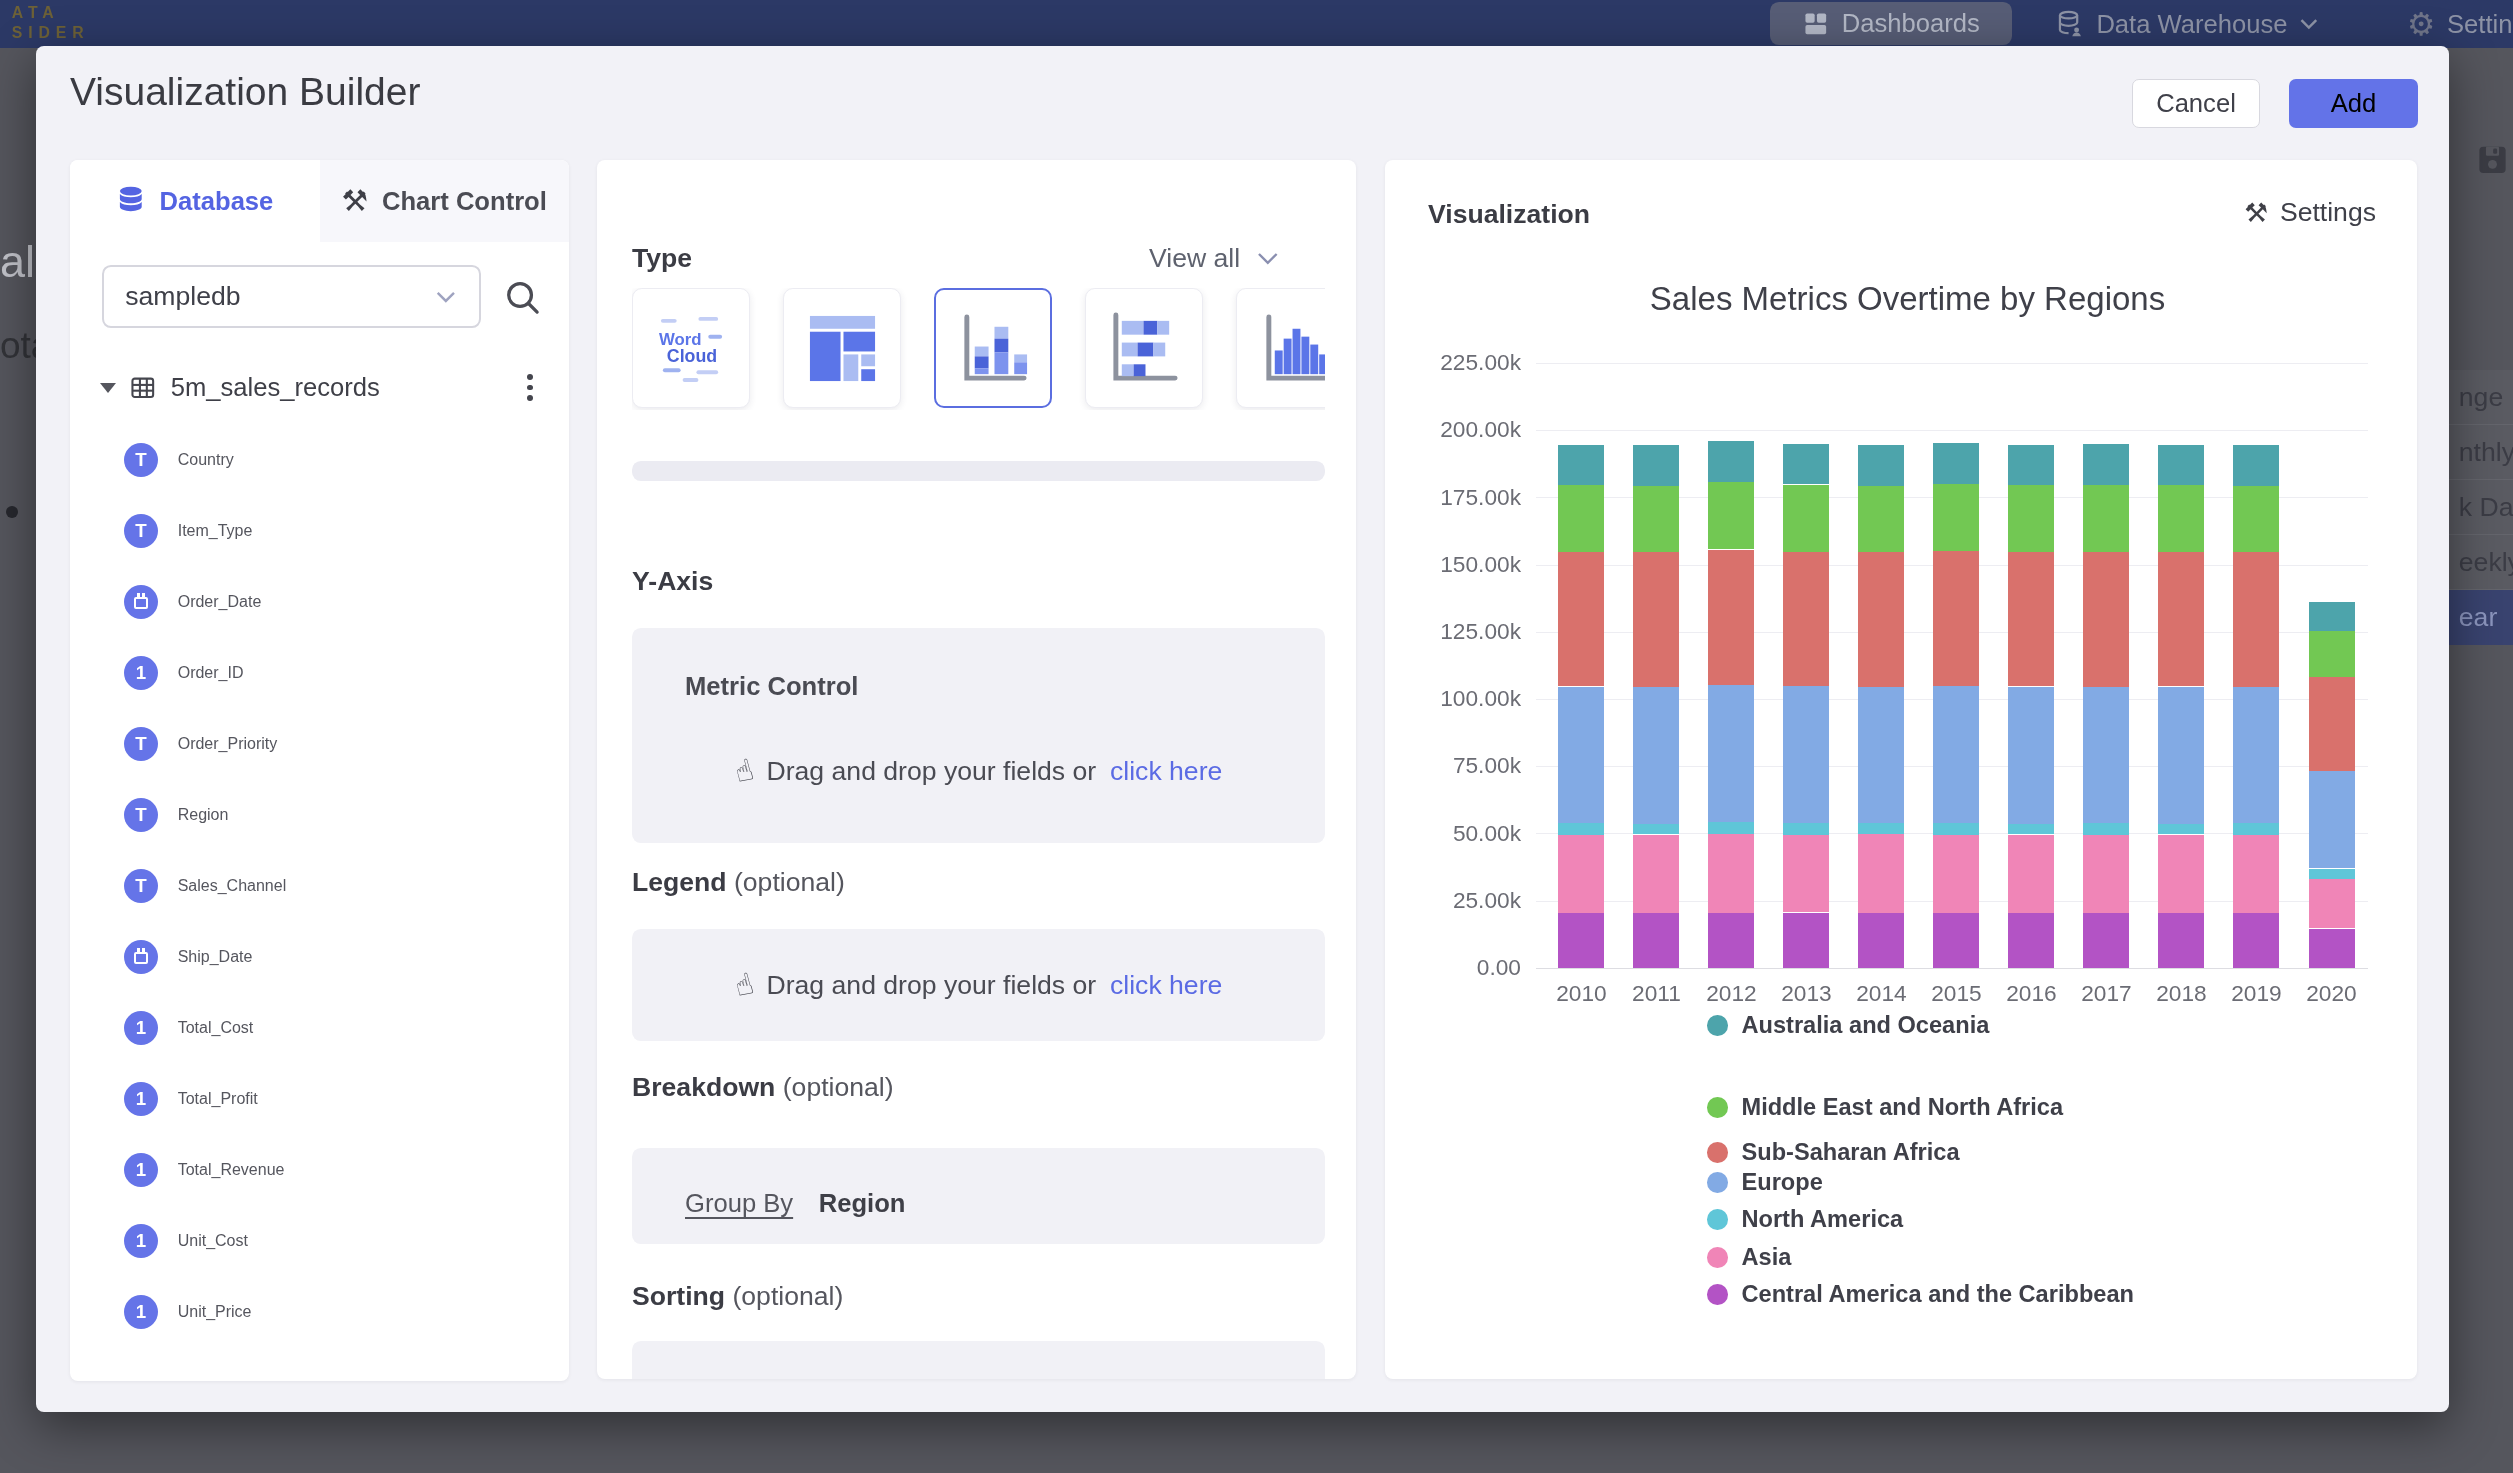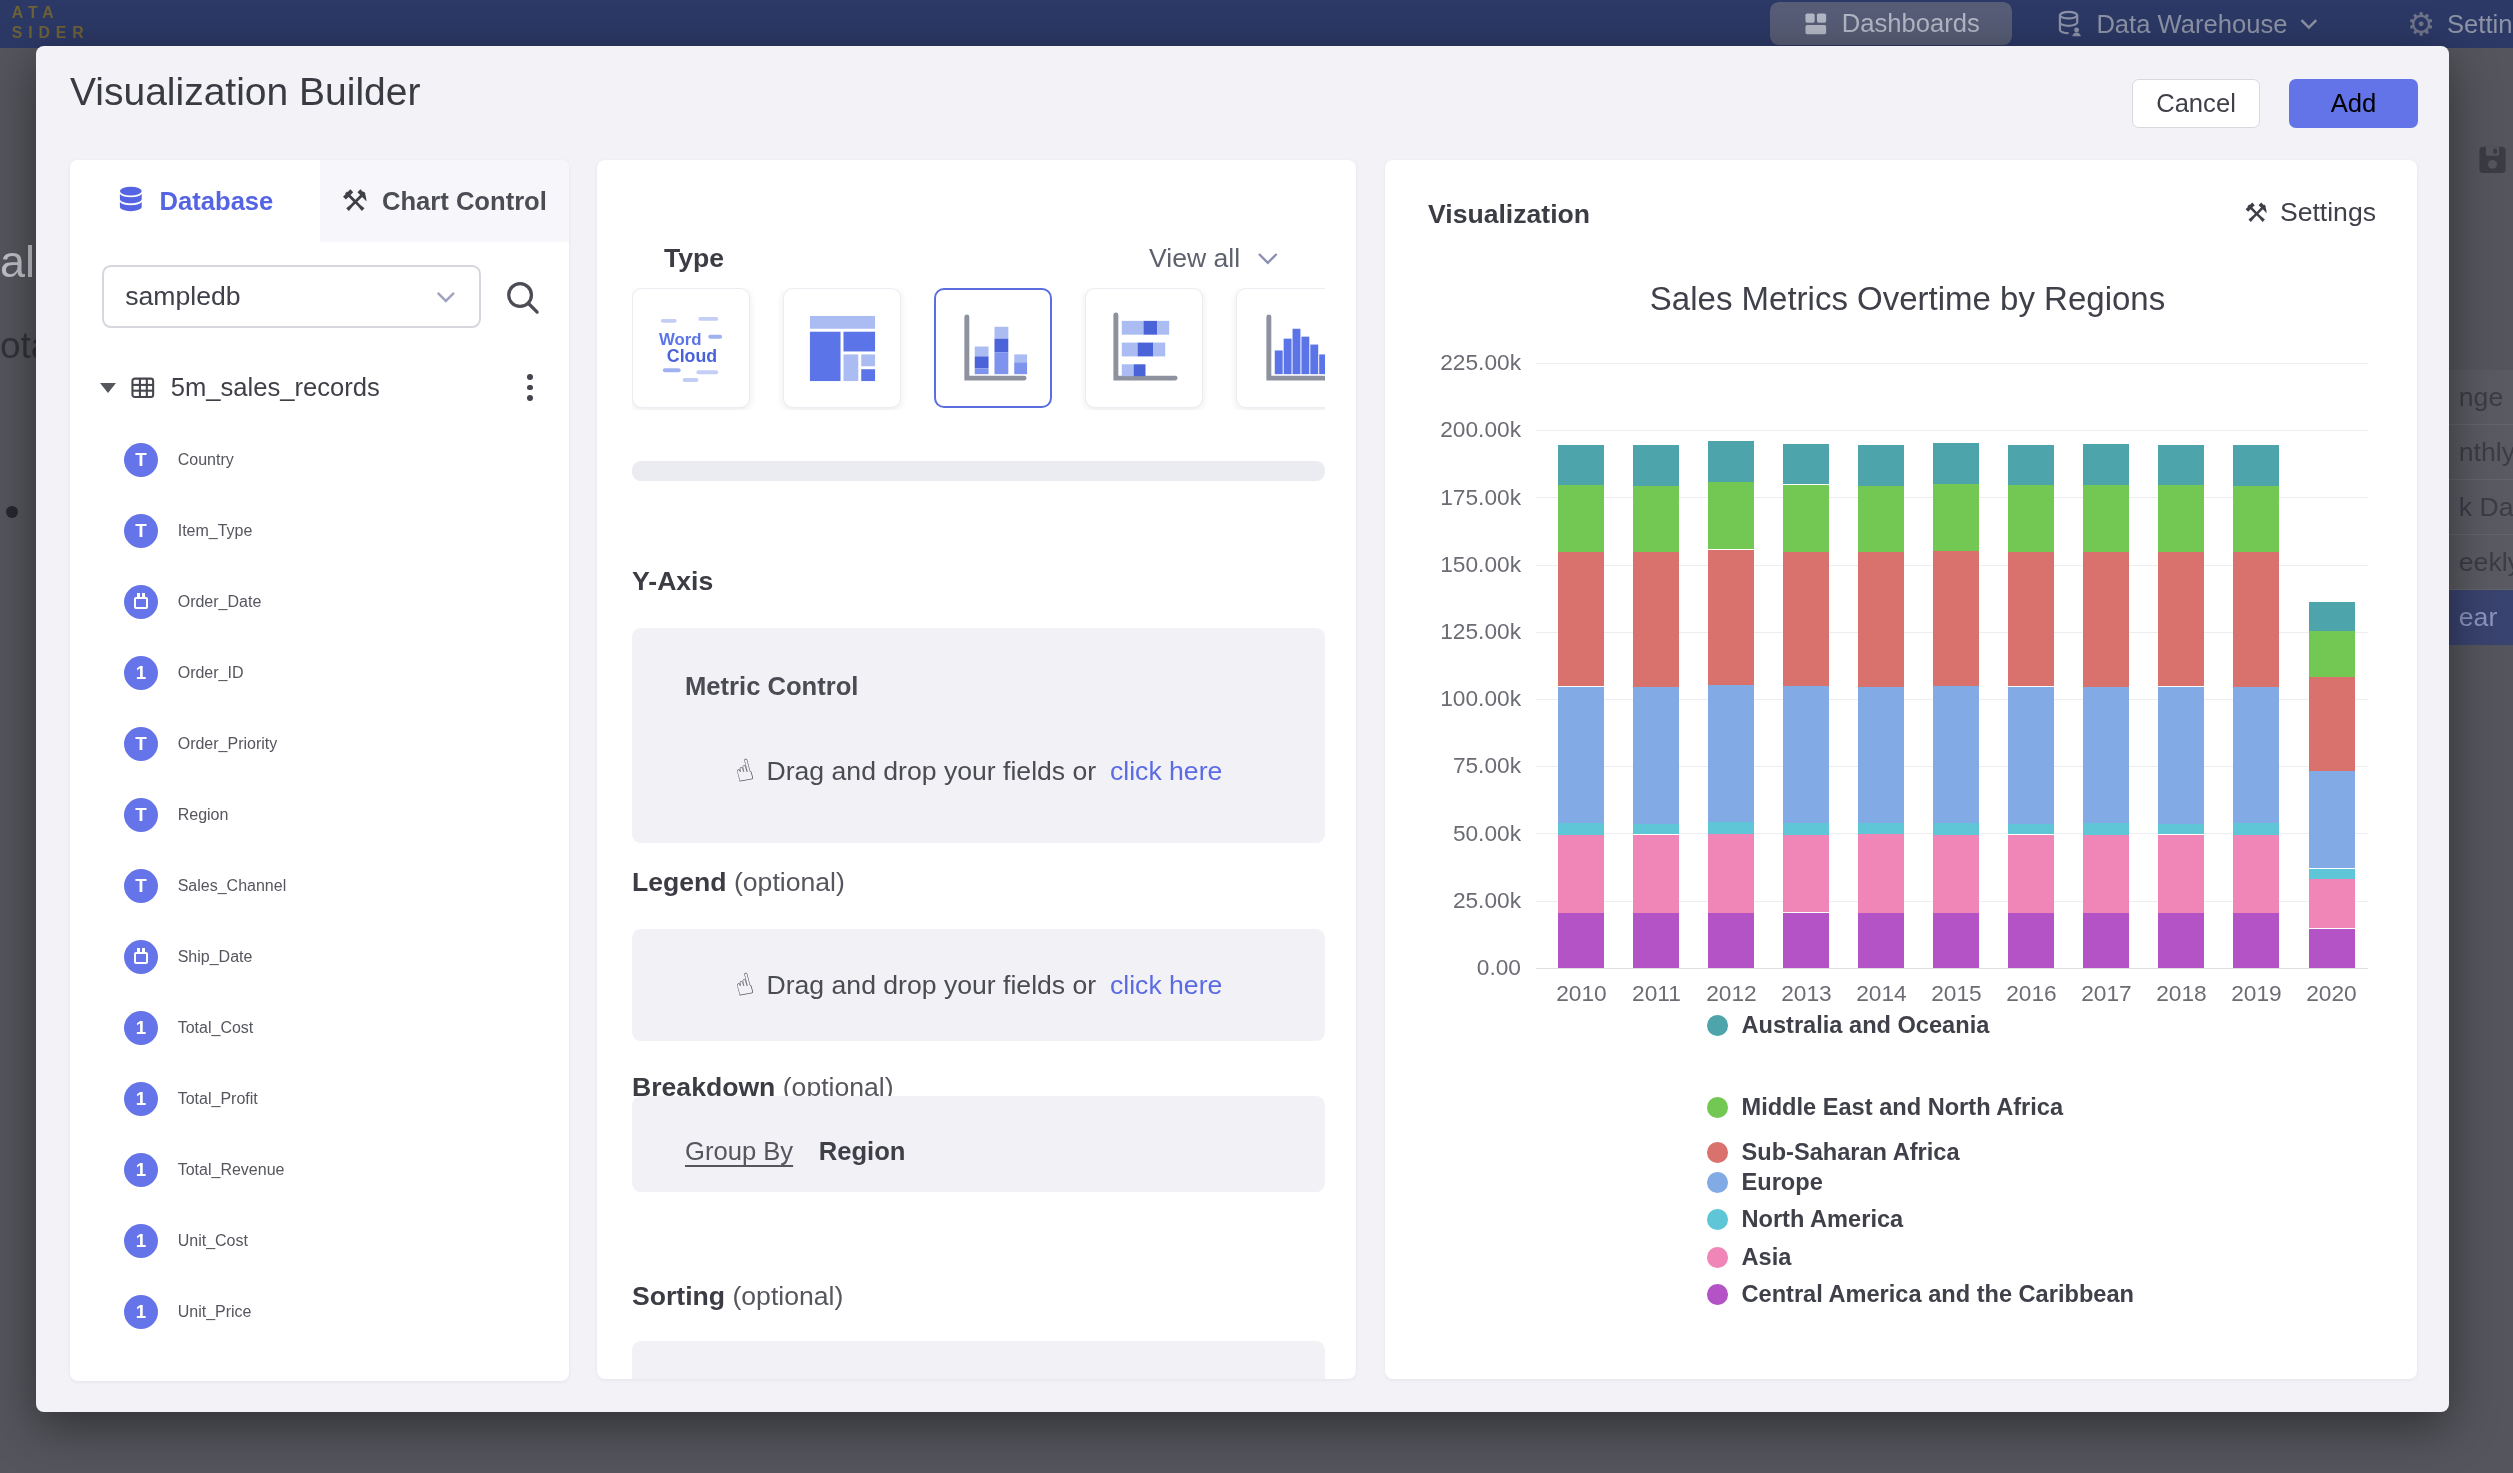--- a/index.html
+++ b/index.html
@@ -240,21 +240,21 @@
             <span class="f-label">Unit_Cost</span>
           </div>
           <div class="field-row">
             <span class="f-ic">1</span>
             <span class="f-label">Unit_Price</span>
           </div>
         </div>
     </div>
 
     <div class="card card-mid">
-      <div class="sec-h" style="left:35px; top:83px;margin-left:32px;">Type</div>
+      <div class="sec-h" style="left:35px; top:83px;">Type</div>
       <div class="viewall">
         <span>View all</span>
         <svg width="23.6" height="14.8" viewBox="0 0 16 10">
           <polyline points="2,2 8,8 14,2" fill="none" stroke="#8a8fb0" stroke-width="1.6"></polyline>
         </svg>
       </div>
 
       <div class="type-row" id="type-row">
         <div class="type-card">
           <svg width="77" height="79" viewBox="0 0 78 80">
@@ -337,21 +337,21 @@
         <div class="dragline" style="top:39px;">
           <span class="hand">☝</span>
           <span>Drag and drop your fields or</span>
           <span class="link">click here</span>
         </div>
       </div>
 
       <div class="sec-h" style="left:35px; top:912px;">
         <span>Breakdown</span> <span class="opt">(optional)</span>
       </div>
-      <div class="dropbox" style="top:936px; height:96px;">
+      <div class="dropbox" style="top:988px; height:96px;">
         <div style="position:absolute; left:53px; top:41px; display:flex; align-items:baseline;">
           <span class="groupby">Group By</span>
           <span class="gb-val">Region</span>
         </div>
       </div>
 
       <div class="sec-h" style="left:35px; top:1121px;">
         <span>Sorting</span> <span class="opt">(optional)</span>
       </div>
       <div class="dropbox" style="top:1181px; height:69px; overflow:hidden;">

